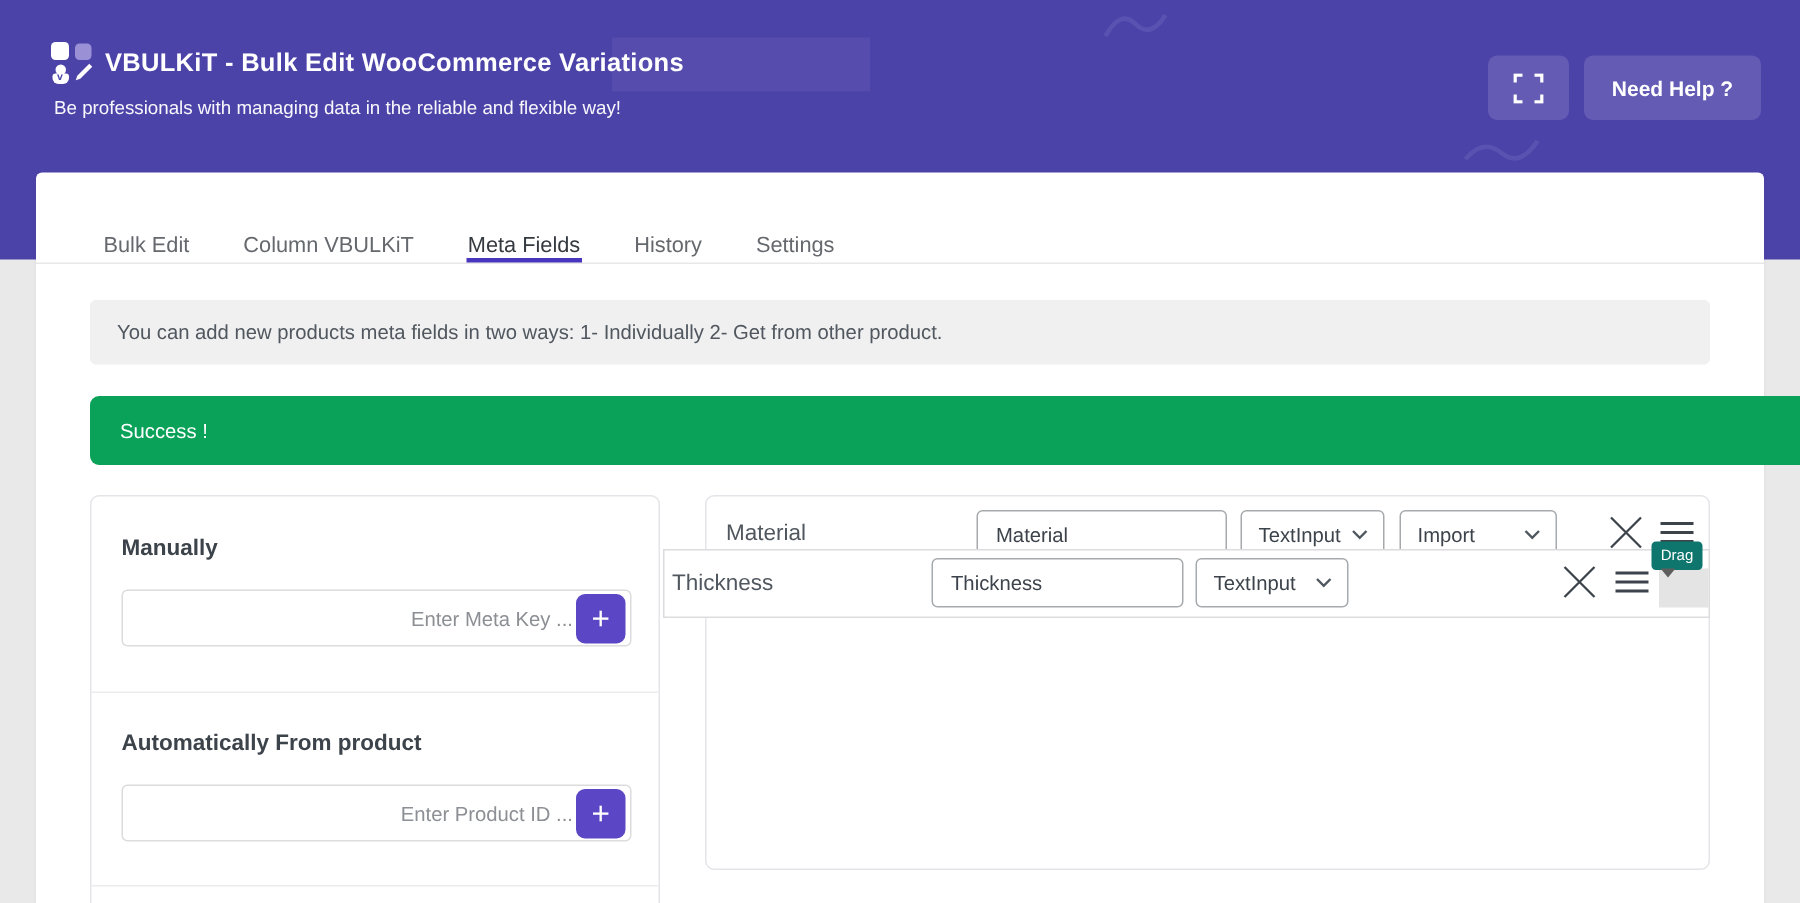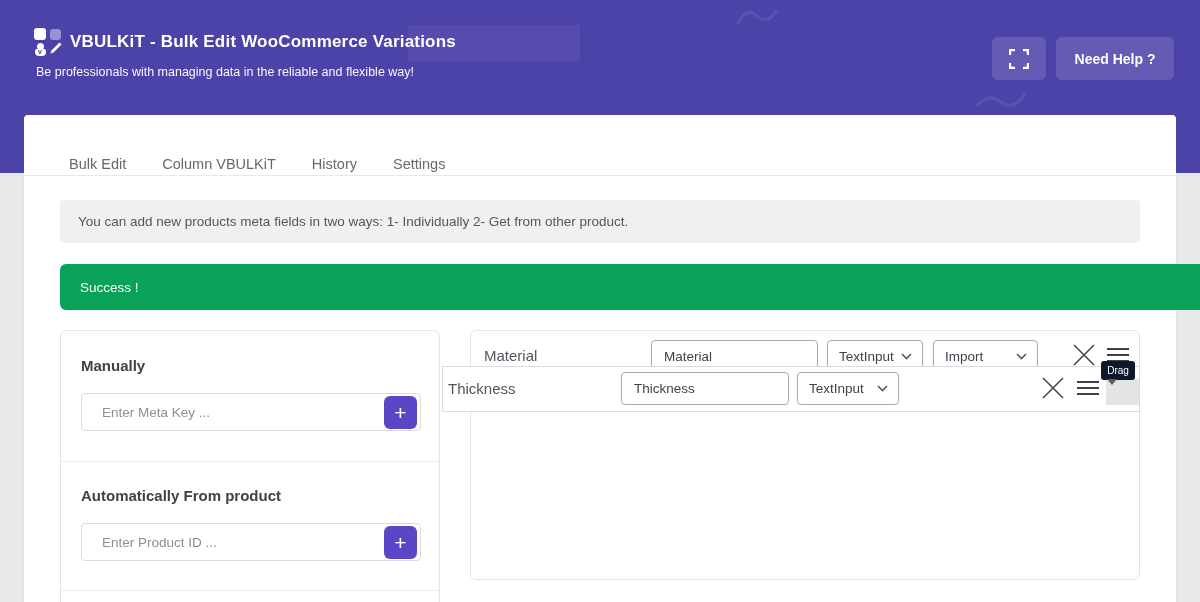--- a/index.html
+++ b/index.html
@@ -36,21 +36,21 @@
   .notice { position:absolute; left:60px; top:200px; width:1080px; height:43px; background:#f0f0f1; border-radius:4px; display:flex; align-items:center; padding-left:18px; font-size:13.5px; color:#50575e; }
   .success { position:absolute; left:60px; top:264px; width:1156px; height:46px; background:#0aa159; border-radius:6px; display:flex; align-items:center; padding-left:20px; font-size:13.5px; color:#ffffff; }
 
   
   .left-card { position:absolute; left:60px; top:330px; width:380px; height:300px; background:#fff; border:1px solid #e3e5e8; border-radius:6px; }
   .section-heading { position:absolute; left:20px; font-size:15px; font-weight:700; color:#3c434a; }
   .h-manually { top:26px; }
   .h-auto { top:156px; }
   .input-group { position:absolute; left:20px; width:340px; height:38px; border:1px solid #dcdcde; border-radius:4px; background:#fff; }
   .ig-1 { top:62px; } .ig-2 { top:192px; }
-  .input-group input { position:absolute; left:0; top:0; width:300px; height:36px; border:none; outline:none; padding-left:20px; font-size:13.5px; color:#3c434a; font-family:"Liberation Sans", sans-serif; background:transparent; }
+  .input-group input { position:absolute; left:0; top:0; width:300px; height:36px; border:none; outline:none; padding-left:20px; font-size:13.5px; color:#3c434a; font-family:"Liberation Sans", sans-serif; background:transparent;text-align:right; }
   .input-group input::placeholder { color:#8c8f94; }
   .plus-btn { position:absolute; right:3px; top:2px; width:33px; height:33px; background:#5b46c6; border:none; border-radius:6px; color:#fff; font-size:21px; line-height:31px; cursor:pointer; display:flex; align-items:center; justify-content:center; }
   .left-divider { position:absolute; left:0; width:100%; border-top:1px solid #ececec; }
   .ld-1 { top:130px; } .ld-2 { top:259px; }
 
   
   .right-card { position:absolute; left:470px; top:330px; width:670px; height:250px; background:#fff; border:1px solid #e3e5e8; border-radius:6px; }
 
   .meta-label { font-size:15px; color:#50575e; }
   .meta-input { height:33px; border:1px solid #a7aaad; border-radius:4px; padding-left:12px; font-size:13.5px; color:#3c434a; font-family:"Liberation Sans", sans-serif; outline:none; background:#fff; }
@@ -73,21 +73,21 @@
   .row-dragged .close-x  { position:absolute; left:597px; top:8px; }
   .row-dragged .drag-h   { position:absolute; left:634px; top:14px; }
   .drag-hover-box { position:absolute; right:0px; top:12px; width:33px; height:26px; background:#e4e4e4; }
 
   .close-x { width:26px; height:26px; cursor:pointer; }
   .drag-h { width:22px; height:16px; cursor:grab; }
   .drag-h .bar { width:22px; height:2px; background:#3c434a; margin-bottom:4px; }
 
   
   .drag-tooltip { position:absolute; left:1101px; top:361px; z-index:9; }
-  .drag-tooltip .bubble { width:34px; height:19px; background:#0f172a; border-radius:3px; color:#fff; font-size:10px; display:flex; align-items:center; justify-content:center; }
+  .drag-tooltip .bubble { width:34px; height:19px; background:#0f766e; border-radius:3px; color:#fff; font-size:10px; display:flex; align-items:center; justify-content:center; }
   .drag-tooltip .caret { position:absolute; left:6px; top:18px; width:0; height:0; border-left:5px solid transparent; border-right:5px solid transparent; border-top:6px solid #5e5e5e; }
 </style>
 </head>
 <body>
 
 <div class="header">
   <div class="header-deco-rect"></div>
   <svg class="header-deco-squiggle" style="left:735px; top:2px;" width="60" height="30">
     <path d="M2 22 q10 -18 20 -8 t 20 -6" stroke="#ffffff" stroke-width="3" fill="none"></path>
   </svg>
@@ -117,20 +117,21 @@
     </svg>
   </button>
   <button class="hdr-btn btn-help">Need Help ?</button>
 </div>
 
 <div class="main-card">
 
   <div class="tabbar">
     <div class="tab">Bulk Edit</div>
     <div class="tab">Column VBULKiT</div>
+    <div class="tab active">Meta Fields</div>
     <div class="tab">History</div>
     <div class="tab">Settings</div>
   </div>
 </div>
 
 <div class="notice">You can add new products meta fields in two ways: 1- Individually 2- Get from other product.</div>
 <div class="success">Success !</div>
 
 <div class="left-card">
   <div class="section-heading h-manually">Manually</div>

